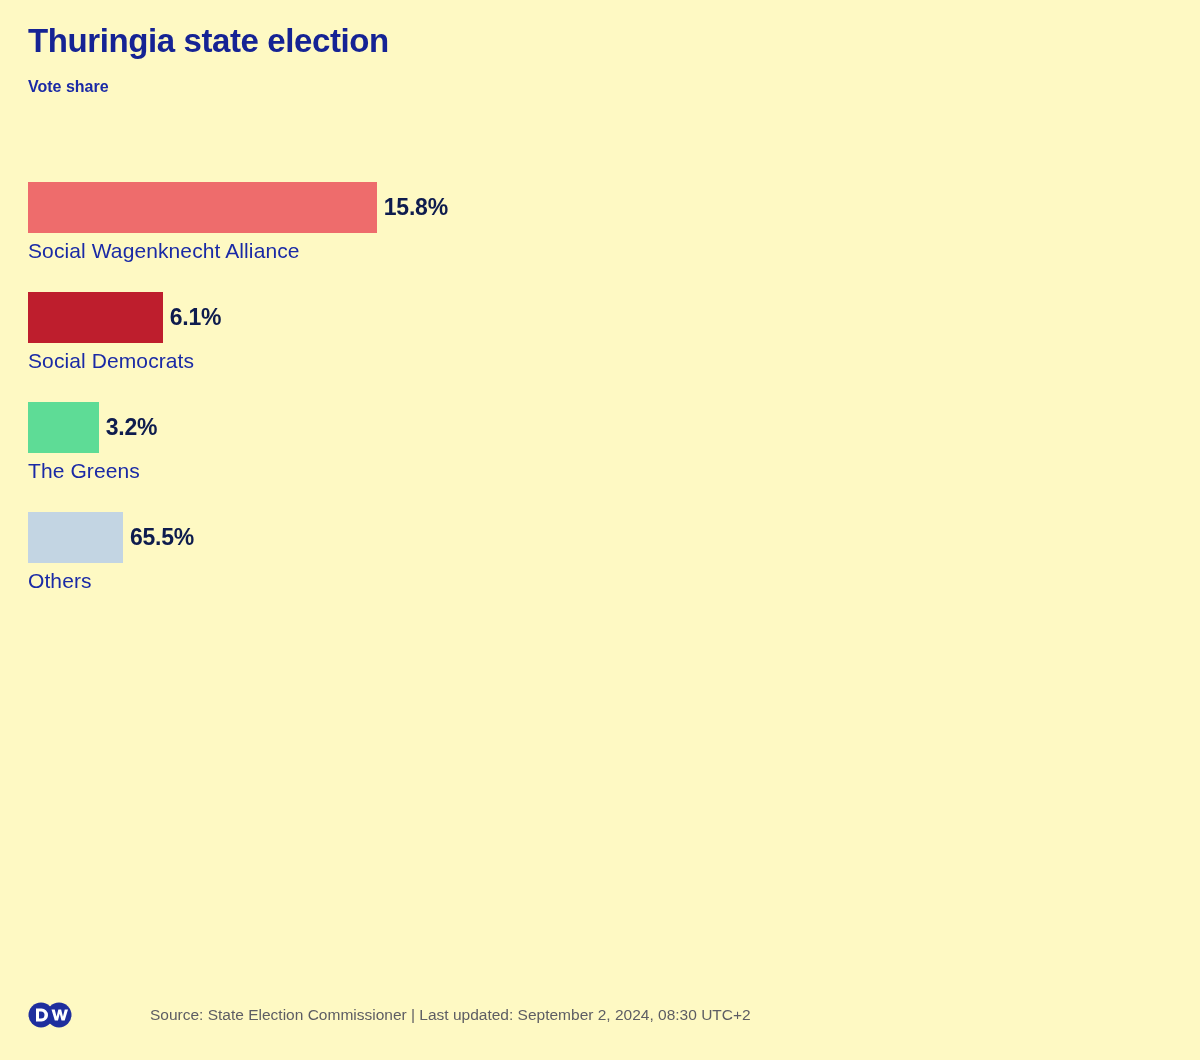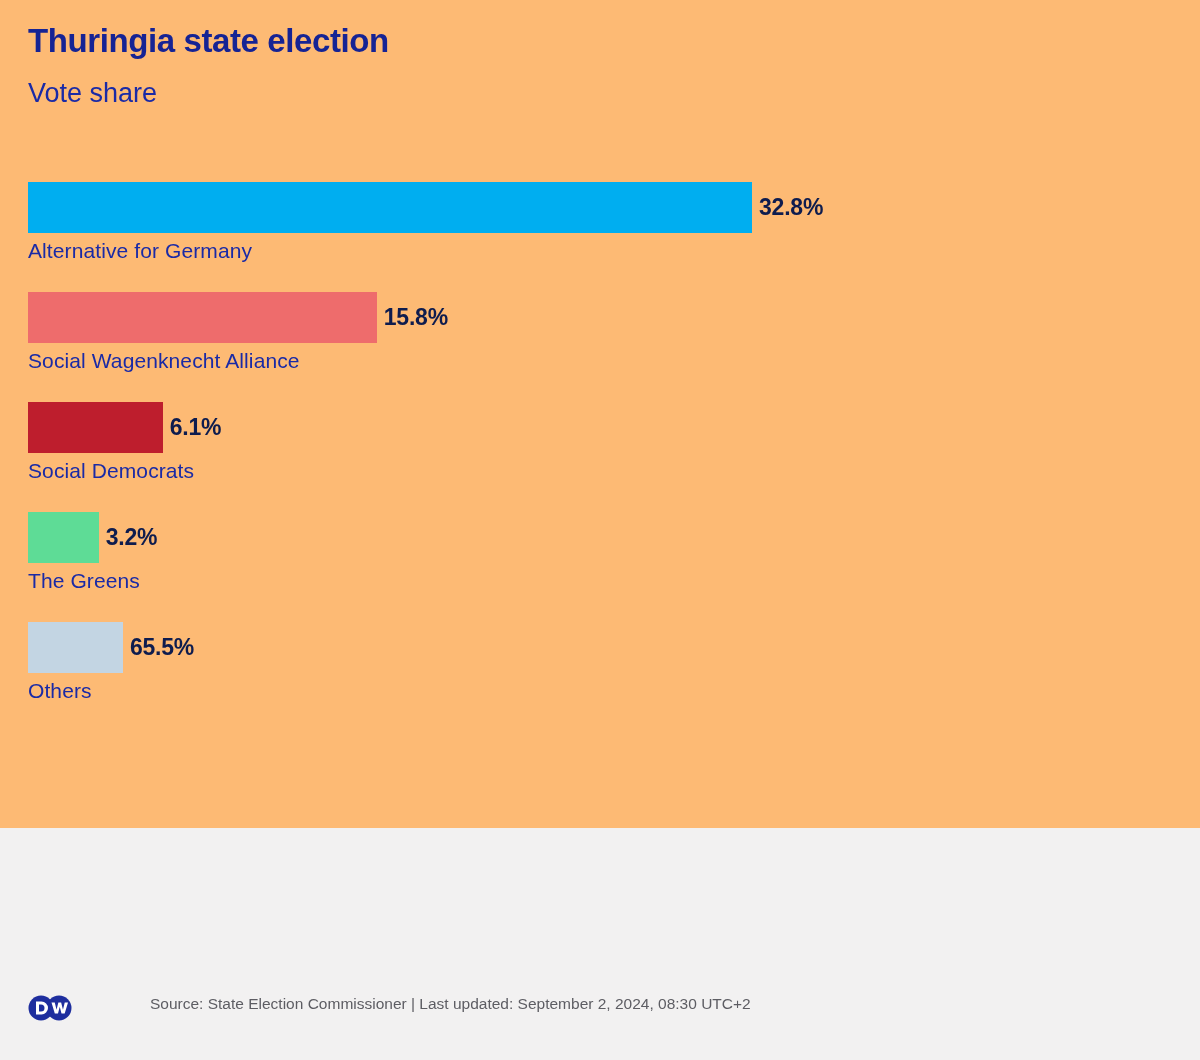--- a/index.html
+++ b/index.html
@@ -9,42 +9,42 @@
   body {
     width: 1200px;
     height: 1060px;
     background: #f2f1f1;
     font-family: "Liberation Sans", sans-serif;
     overflow: hidden;
   }
   #chart-root {
     position: relative;
     width: 1200px;
-    height: 828px;
-    background: #fdba74;
+    height: 1060px;
+    background: #fef9c3;
   }
 
   
   .header {
     position: absolute;
     left: 28px;
     top: 22px;
     width: 1000px;
   }
   .chart-title {
     font-size: 33px;
     font-weight: 700;
     letter-spacing: -0.4px;
     color: #152394;
     line-height: 1.15;
     margin: 0;
   }
   .chart-subtitle {
-    font-size: 27px;
-    font-weight: 400;
+    font-size: 16px;
+    font-weight: 700;
     color: #1a2aa6;
     line-height: 1.2;
     margin: 17px 0 0 0;
   }
 
   
   .plot {
     position: absolute;
     left: 28px;
     top: 182px;
@@ -84,20 +84,21 @@
   }
 
   
   .footer {
     position: absolute;
     left: 28px;
     top: 995px;
     width: 1144px;
     height: 40px;
     display: flex;
+    align-items: center;
   }
   .dw-logo {
     width: 44px;
     height: 26px;
     flex: 0 0 auto;
     display: block;
   }
   .source-text {
     margin-left: 78px;
     font-size: 15.5px;
@@ -109,27 +110,20 @@
 <body>
 
 <div id="chart-root">
 
   <div class="header">
     <h1 class="chart-title">Thuringia state election</h1>
     <p class="chart-subtitle">Vote share</p>
   </div>
 
   <div class="plot" id="plot">
-      <div class="bar-row">
-        <div class="bar-line">
-          <div class="bar" style="width: 724px; background: rgb(0, 174, 240);"></div>
-          <span class="bar-value">32.8%</span>
-        </div>
-        <div class="bar-label">Alternative for Germany</div>
-      </div>
       <div class="bar-row">
         <div class="bar-line">
           <div class="bar" style="width: 348.756px; background: rgb(238, 108, 108);"></div>
           <span class="bar-value">15.8%</span>
         </div>
         <div class="bar-label">Social Wagenknecht Alliance</div>
       </div>
       <div class="bar-row">
         <div class="bar-line">
           <div class="bar" style="width: 134.646px; background: rgb(190, 30, 45);"></div>

